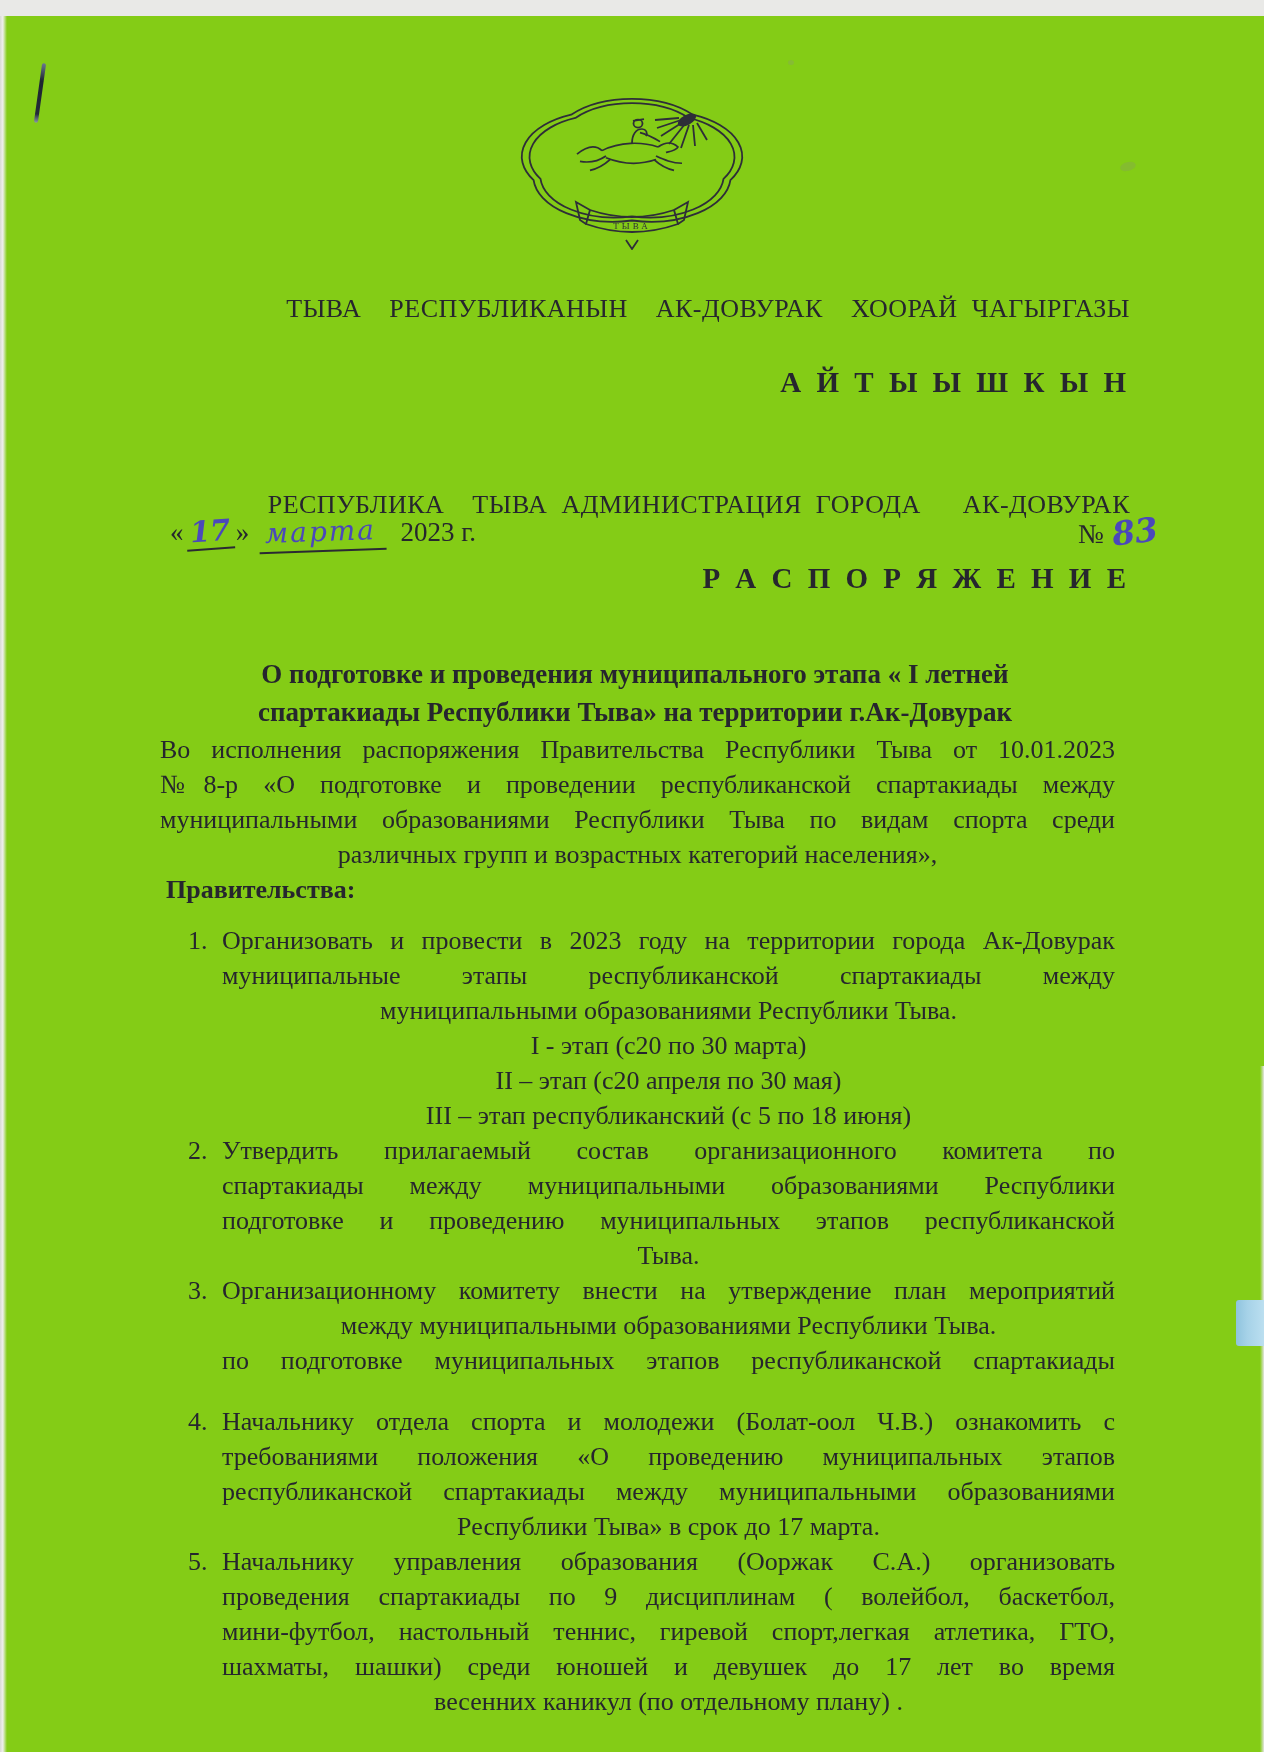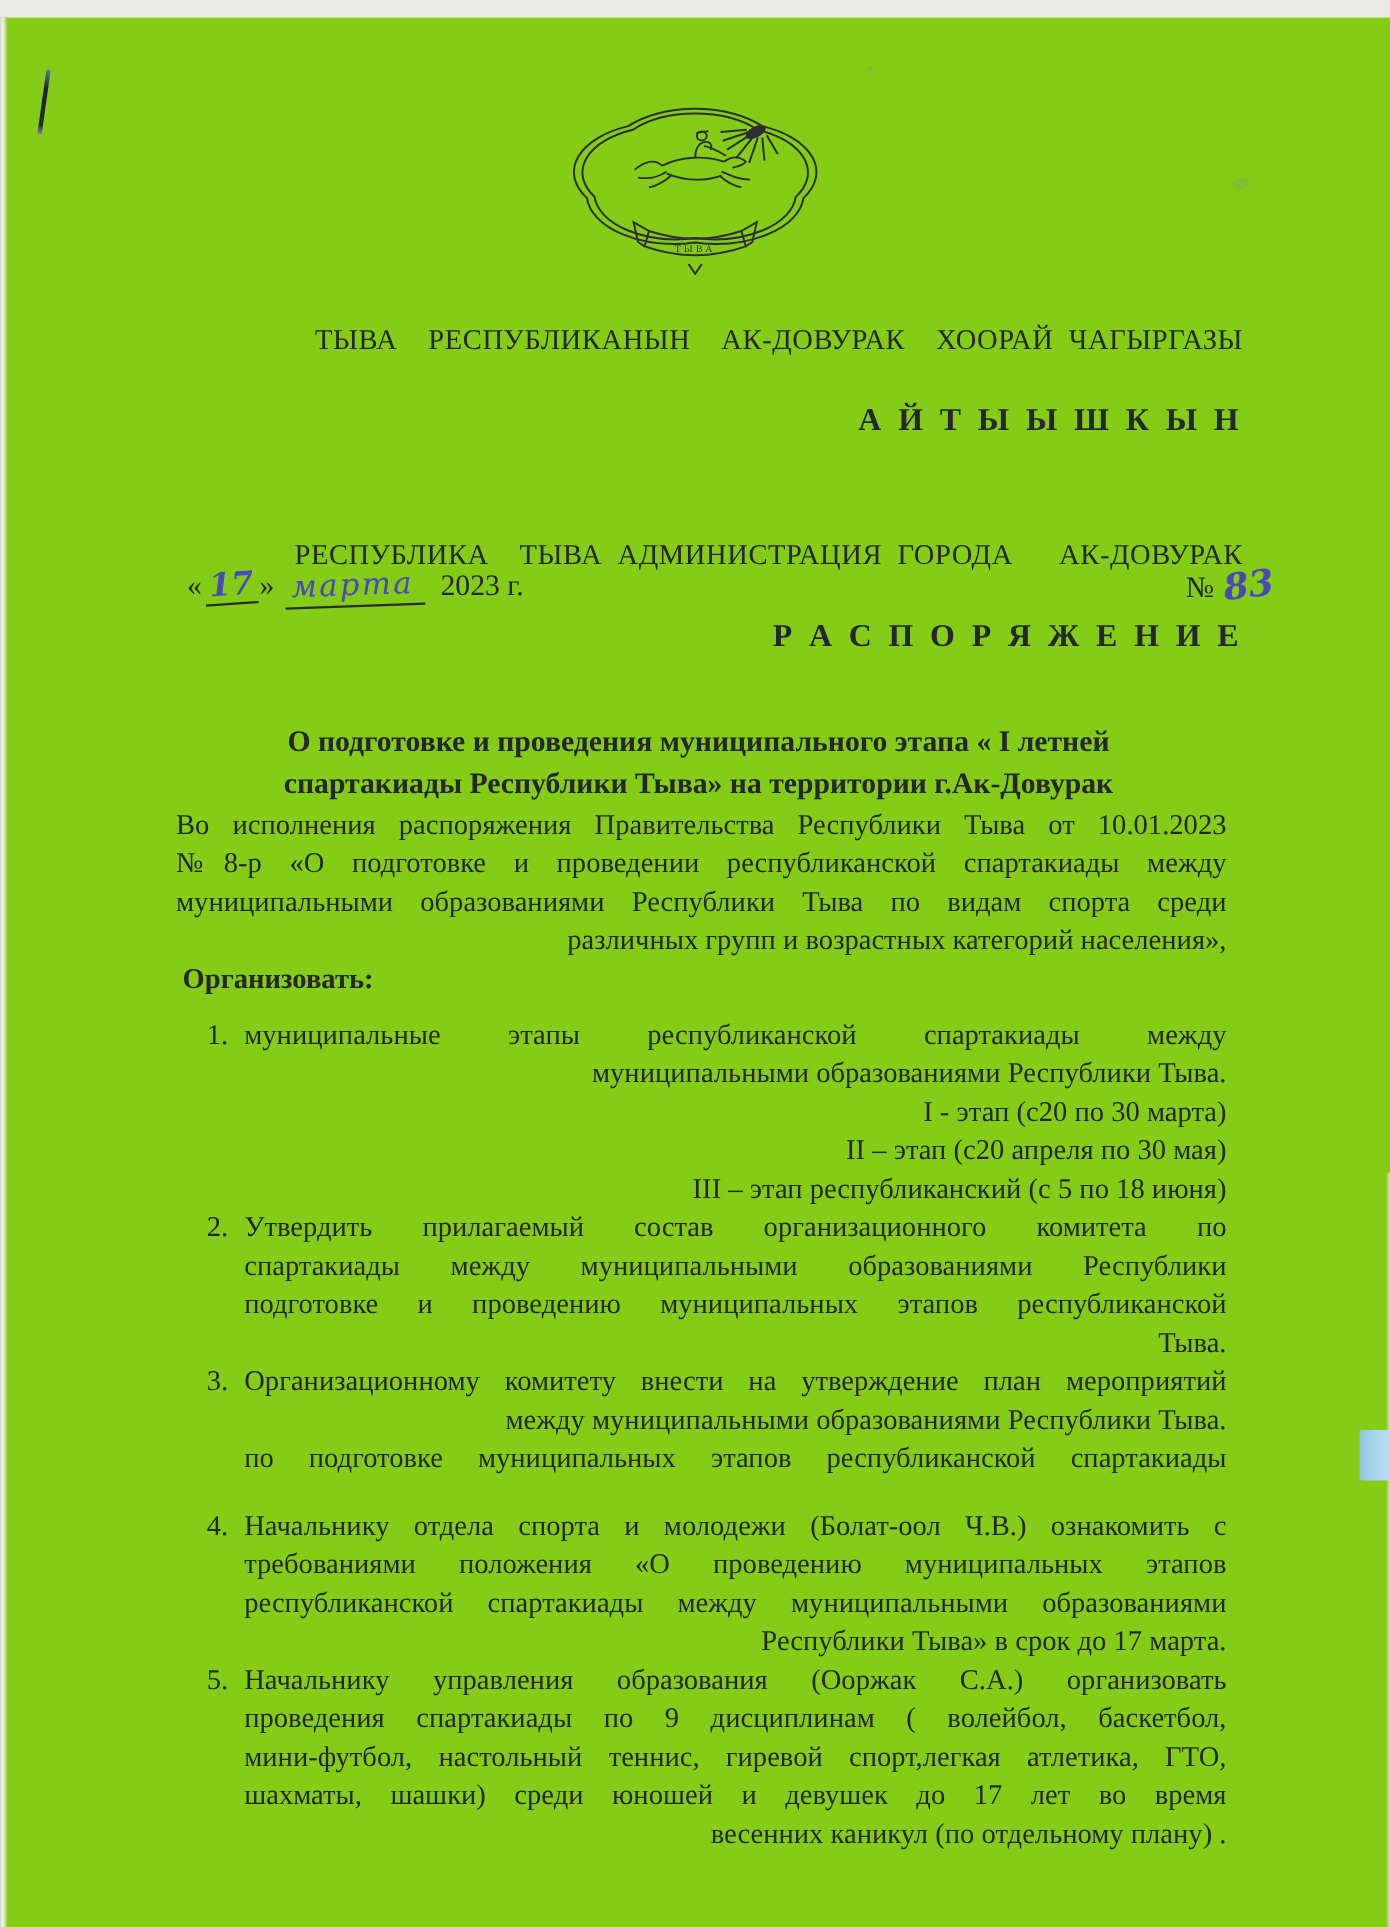--- a/index.html
+++ b/index.html
@@ -51,21 +51,21 @@
   .hw-num{display:inline-block;font-size:33px;font-weight:bold;transform:rotate(-7deg);margin-left:8px;}
 
   
   .title-block{position:absolute;left:160px;top:639px;width:950px;text-align:center;
     font-weight:bold;font-size:27px;line-height:38px;}
 
   
   .bodytext{position:absolute;left:160px;top:716px;width:955px;}
   .line{height:35px;line-height:35px;font-size:26px;overflow:visible;}
   .j{text-align:justify;text-align-last:justify;}
-  .l{text-align:right;}
+  .l{text-align:center;}
   .resolve{font-weight:bold;margin-left:6px;height:35px;line-height:35px;font-size:26px;}
   .items{margin-top:16px;}
   .item{position:relative;margin-left:62px;width:893px;}
   .item .num{position:absolute;left:-34px;top:0;height:35px;line-height:35px;font-size:26px;}
   .blank-gap{height:26px;}
 </style>
 </head>
 <body>
 
 <div class="page">
@@ -131,26 +131,27 @@
   <div class="title-block">
     <div>О подготовке и проведения муниципального этапа « I летней</div>
     <div>спартакиады Республики Тыва» на территории г.Ак-Довурак</div>
   </div>
 
   <div class="bodytext">
     <div class="line j">Во исполнения распоряжения Правительства Республики Тыва от 10.01.2023</div>
     <div class="line j">№8-р «О подготовке и проведении республиканской спартакиады между</div>
     <div class="line j">муниципальными образованиями Республики Тыва по видам спорта среди</div>
     <div class="line l">различных групп и возрастных категорий населения»,</div>
-    <div class="resolve">Организовать:</div>
+    <div class="resolve">Правительства:</div>
 
     <div class="items">
 
       <div class="item">
         <span class="num">1.</span>
+        <div class="line j">Организовать и провести в 2023 году на территории города Ак-Довурак</div>
         <div class="line j">муниципальные этапы республиканской спартакиады между</div>
         <div class="line l">муниципальными образованиями Республики Тыва.</div>
         <div class="line l">I - этап (с20 по 30 марта)</div>
         <div class="line l">II – этап (с20 апреля по 30 мая)</div>
         <div class="line l">III – этап республиканский (с 5 по 18 июня)</div>
       </div>
 
       <div class="item">
         <span class="num">2.</span>
         <div class="line j">Утвердить прилагаемый состав организационного комитета по</div>

